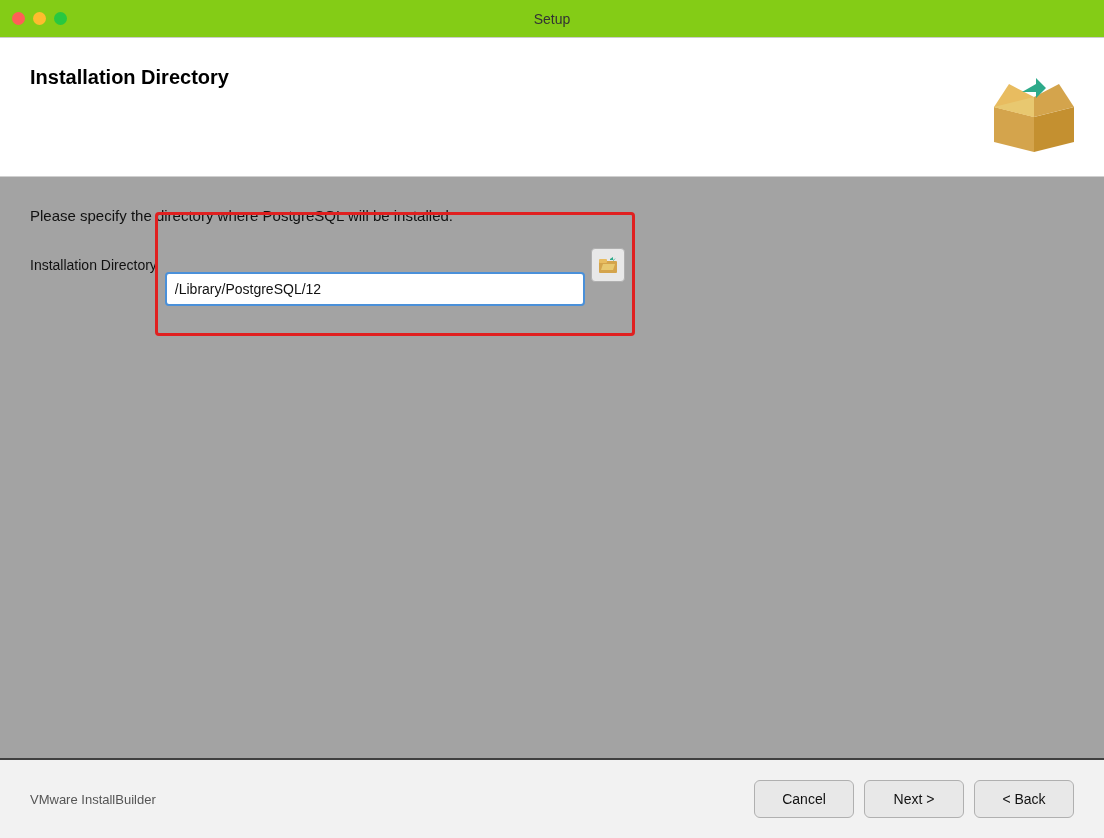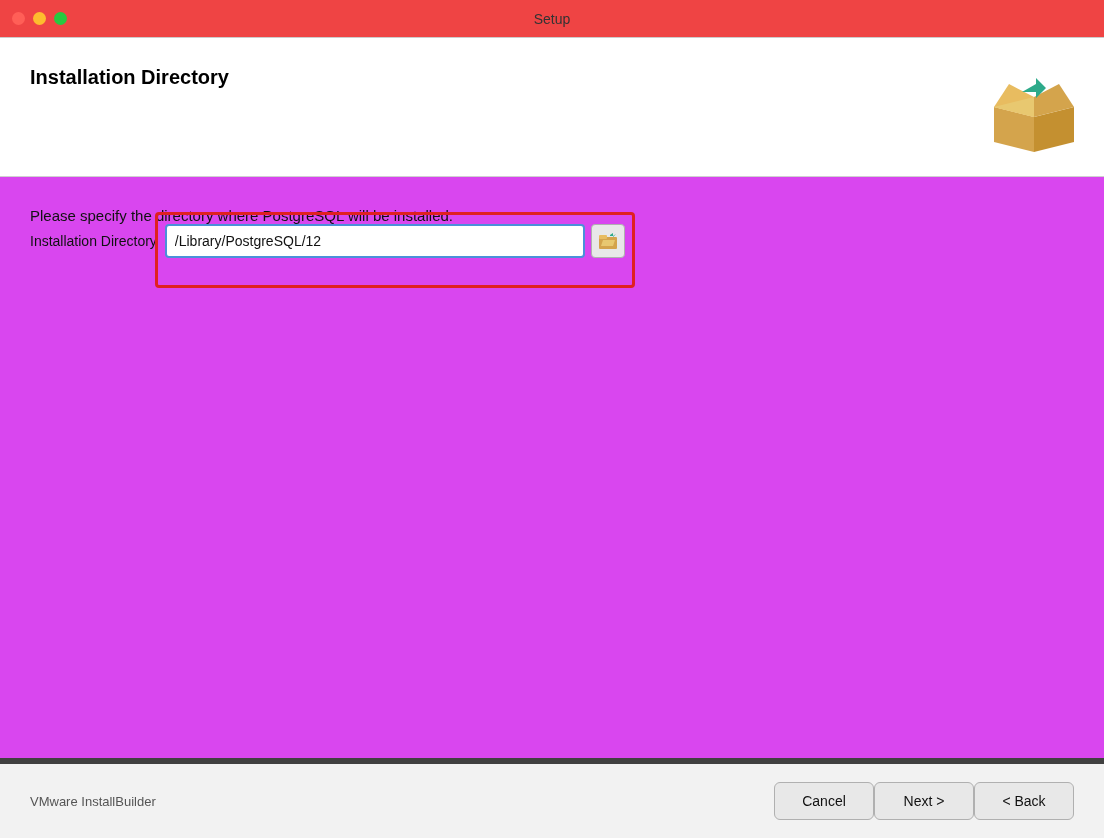--- a/index.html
+++ b/index.html
@@ -9,21 +9,21 @@
       height: 838px;
       background: #e8e8e8;
       font-family: -apple-system, BlinkMacSystemFont, "Helvetica Neue", Arial, sans-serif;
       display: flex;
       flex-direction: column;
       overflow: hidden;
     }
 
     
     .title-bar {
-      background: #ef4444;
+      background: #84cc16;
       height: 38px;
       display: flex;
       align-items: center;
       justify-content: center;
       position: relative;
       border-bottom: 1px solid #ccc;
       flex-shrink: 0;
     }
 
     .title-bar-title {
@@ -50,21 +50,21 @@
 
     .wc-close { background: #ff5f57; }
     .wc-minimize { background: #febc2e; }
     .wc-maximize { background: #28c840; }
 
     
     .main-content {
       flex: 1;
       display: flex;
       flex-direction: column;
-      background: #d946ef;
+      background: #a3a3a3;
     }
 
     
     .header-section {
       background: #ffffff;
       padding: 24px 30px 24px 30px;
       display: flex;
       align-items: flex-start;
       justify-content: space-between;
       border-bottom: 1px solid #d0d0d0;
@@ -139,20 +139,21 @@
     .dir-input {
       width: 420px;
       height: 34px;
       border: 2px solid #4a90d9;
       border-radius: 4px;
       padding: 0 8px;
       font-size: 14px;
       color: #111;
       background: #fff;
       outline: none;
+      margin-top: 48px;
     }
 
     .browse-btn {
       width: 34px;
       height: 34px;
       background: #e8e8e8;
       border: 1px solid #b0b0b0;
       border-radius: 4px;
       display: flex;
       align-items: center;
@@ -161,32 +162,33 @@
       flex-shrink: 0;
     }
 
     
     .footer {
       height: 80px;
       display: flex;
       align-items: center;
       justify-content: space-between;
       padding: 0 30px;
-      border-top: 6px solid #404040;
+      border-top: 2px solid #404040;
       background: #f2f2f2;
       flex-shrink: 0;
     }
 
     .footer-brand {
       font-size: 13px;
       color: #555;
     }
 
     .footer-buttons {
       display: flex;
+      gap: 10px;
     }
 
     .footer-btn {
       height: 38px;
       min-width: 100px;
       padding: 0 20px;
       border-radius: 6px;
       border: 1px solid #b0b0b0;
       background: #e8e8e8;
       font-size: 14px;

